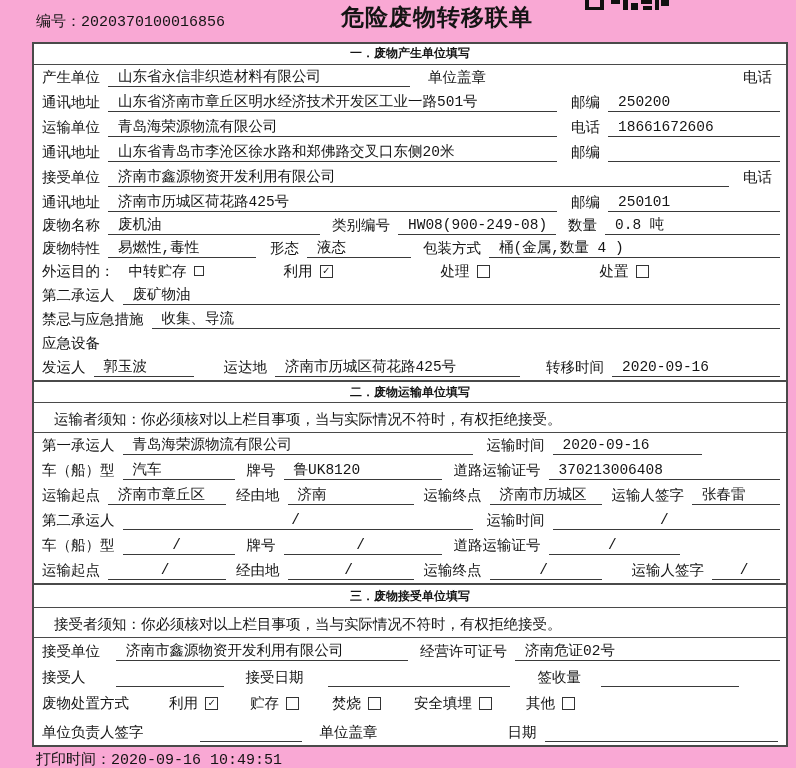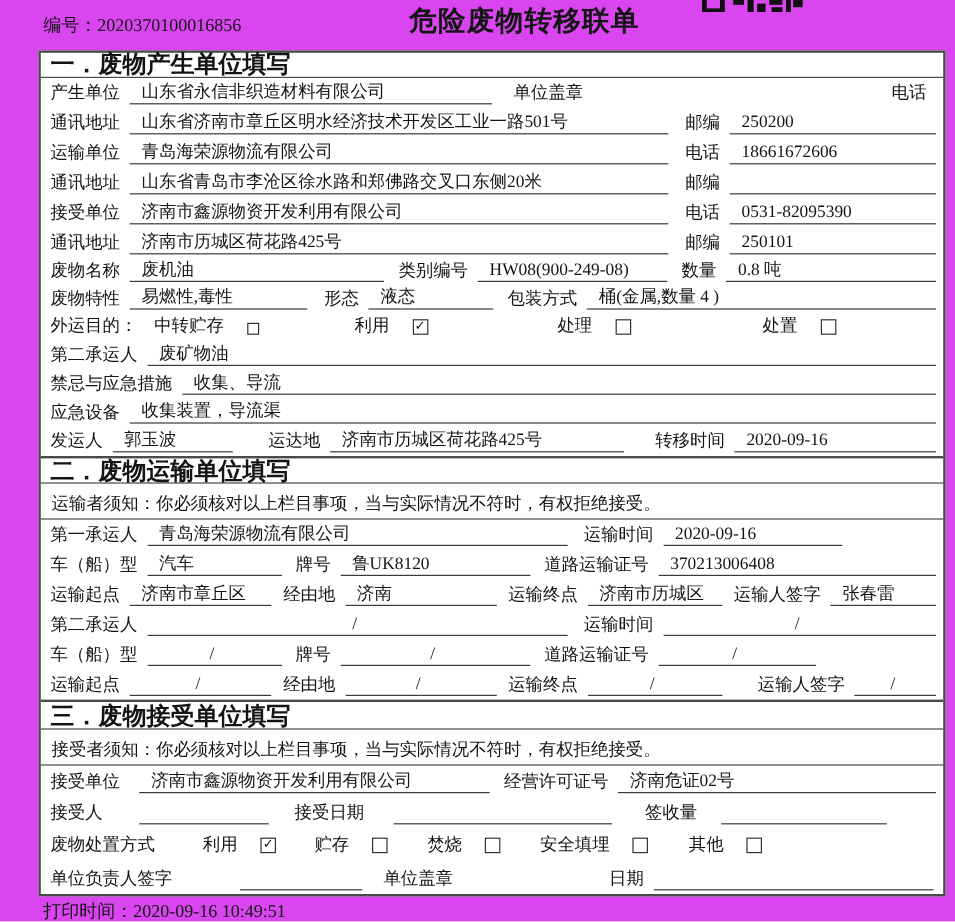--- a/index.html
+++ b/index.html
@@ -3,49 +3,49 @@
 <meta charset="utf-8">
 <style>
   * { box-sizing: border-box; margin: 0; padding: 0; }
   html, body { background: #ffffff; }
   body {
     width: 796px; height: 768px;
     font-family: "Liberation Serif", "DejaVu Serif", serif;
     color: #141414; font-size: 14.5px;
     position: relative; overflow: hidden;
   }
-  .page { position: absolute; inset: 0; background: #d946ef; }
+  .page { position: absolute; inset: 0; background: #f9a8d4; font-family: Liberation Mono, monospace; }
   .serial { position: absolute; top: 12px; left: 36px; font-size: 15px; white-space: nowrap; }
   .doc-title {
     position: absolute; top: 2px; left: 0; right: 0;
     text-align: center; text-indent: 78px;
     font-size: 23px; font-weight: bold; letter-spacing: 1px; white-space: nowrap;
   }
   .qr { position: absolute; top: 0; left: 585px; }
   .box {
     position: absolute; top: 42px; left: 32px; width: 756px; height: 705px;
     border: 2px solid #4a4a4a; display: flex; flex-direction: column; background: #fff;
   }
   .sec {
     font-weight: bold; padding: 1px 8px 0; line-height: 19px;
-    border-bottom: 1.5px solid #4a4a4a; flex: 0 0 auto; font-size: 20px;
+    border-bottom: 1.5px solid #4a4a4a; flex: 0 0 auto; font-size: 12px; text-align: center;
   }
   .sec.topline { border-top: 2px solid #4a4a4a; }
-  .notice { padding: 7px 9px 0; border-bottom: 1.5px solid #4a4a4a; flex: 0 0 auto; white-space: nowrap; }
+  .notice { padding: 7px 20px 0; border-bottom: 1.5px solid #4a4a4a; flex: 0 0 auto; white-space: nowrap; }
   .row { display: flex; align-items: flex-end; padding: 0 6px 3px 8px; flex: 0 0 auto; }
   .row > * { line-height: 18px; }
   .lbl { white-space: nowrap; margin-right: 8px; flex: 0 0 auto; }
   .val {
     border-bottom: 1px solid #3a3a3a; padding: 0 4px 0 10px;
     white-space: nowrap; overflow: hidden; flex: 0 0 auto;
   }
   .val.grow { flex: 1 1 auto; }
   .slash { text-align: center; padding-left: 0; }
   .grow-sp { flex: 1 1 auto; }
-  .opt { white-space: nowrap; display: inline-flex; align-items: flex-end; flex: 0 0 auto; gap: 12px; }
+  .opt { white-space: nowrap; display: inline-flex; align-items: center; flex: 0 0 auto; }
   .cb {
     width: 13px; height: 13px; border: 1px solid #333;
     display: inline-flex; align-items: center; justify-content: center;
     font-size: 11px; line-height: 11px; margin-left: 7px; margin-bottom: 2px; flex: 0 0 auto;
   }
   .cb-sm { width: 10px; height: 10px; }
   .footer { position: absolute; top: 750px; left: 36px; font-size: 15px; white-space: nowrap; }
 </style>
 </head>
 <body>
@@ -101,21 +101,20 @@
       <span class="lbl">通讯地址</span>
       <span class="val grow" style="margin-right:14px">山东省青岛市李沧区徐水路和郑佛路交叉口东侧20米</span>
       <span class="lbl">邮编</span>
       <span class="val" style="width:172px"></span>
     </div>
 
     <div class="row" style="height:25px">
       <span class="lbl">接受单位</span>
       <span class="val grow" style="margin-right:14px">济南市鑫源物资开发利用有限公司</span>
       <span class="lbl">电话</span>
-      <span class="val" style="width:172px">0531-82095390</span>
     </div>
 
     <div class="row" style="height:25px">
       <span class="lbl">通讯地址</span>
       <span class="val grow" style="margin-right:14px">济南市历城区荷花路425号</span>
       <span class="lbl">邮编</span>
       <span class="val" style="width:172px">250101</span>
     </div>
 
     <div class="row" style="height:23px">
@@ -169,21 +168,20 @@
       <span class="val grow">废矿物油</span>
     </div>
 
     <div class="row" style="height:24px">
       <span class="lbl">禁忌与应急措施</span>
       <span class="val grow">收集、导流</span>
     </div>
 
     <div class="row" style="height:24px">
       <span class="lbl">应急设备</span>
-      <span class="val grow">收集装置，导流渠</span>
     </div>
 
     <div class="row" style="height:24px">
       <span class="lbl">发运人</span>
       <span class="val" style="width:100px">郭玉波</span>
       <span class="lbl" style="margin-left:30px">运达地</span>
       <span class="val" style="width:245px">济南市历城区荷花路425号</span>
       <span class="lbl" style="margin-left:26px">转移时间</span>
       <span class="val grow">2020-09-16</span>
     </div>

